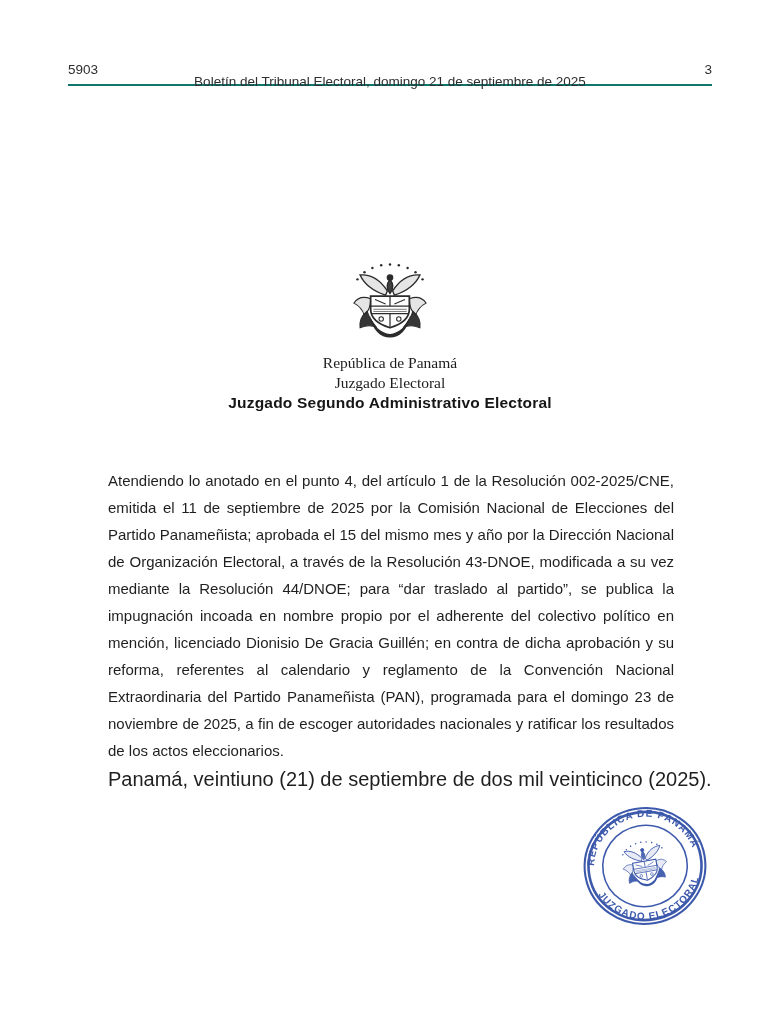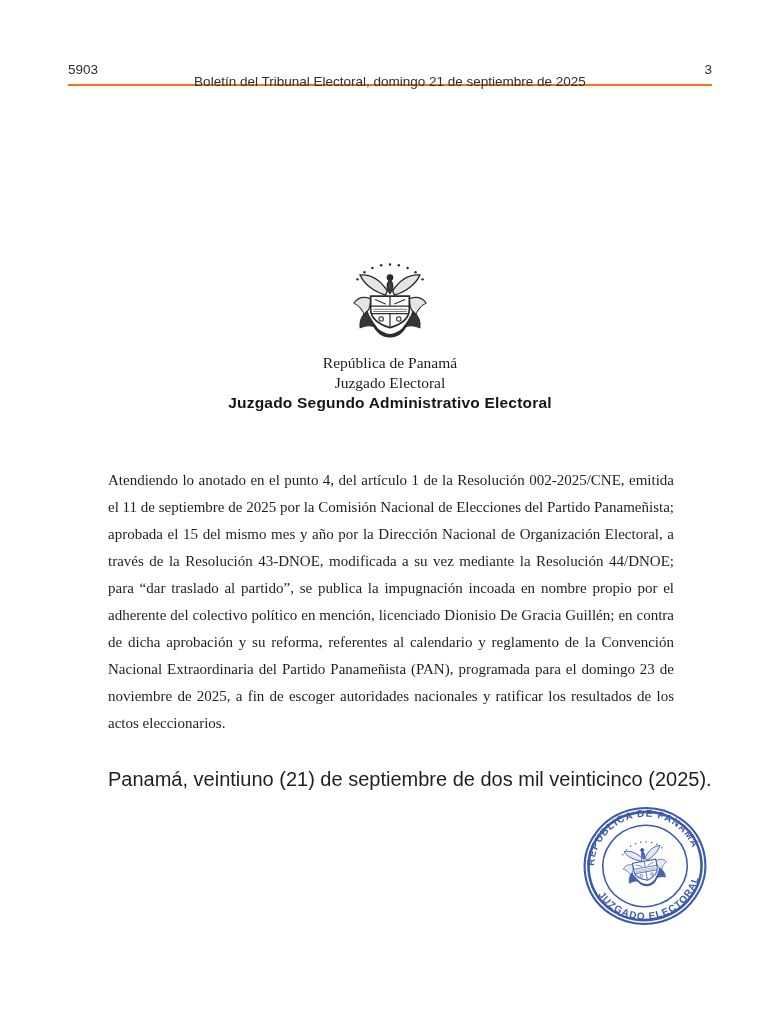--- a/index.html
+++ b/index.html
@@ -3,38 +3,38 @@
 <meta charset="utf-8">
 <style>
   html,body{margin:0;padding:0;background:#ffffff;}
   .page{
     position:relative;width:780px;height:1009px;background:#ffffff;
     font-family:"Liberation Sans",sans-serif;color:#1f1f1f;overflow:hidden;
   }
   
   .header{
     position:absolute;top:60px;left:68px;right:68px;height:24px;
-    border-bottom:2px solid #f97316;font-size:13.5px;color:#2e2e2e;
+    border-bottom:2px solid #0f766e;font-size:13.5px;color:#2e2e2e;
   }
   .header .left-num{position:absolute;left:0;top:2px;}
   .header .title{position:absolute;left:50%;top:2px;transform:translateX(-50%);white-space:nowrap;margin-top:12px;}
   .header .page-num{position:absolute;right:0;top:2px;}
   
   .emblem-block{position:absolute;top:260px;left:0;right:0;text-align:center;}
   .emblem-svg{width:88px;height:88px;color:#2b2b2b;display:inline-block;}
   .emblem-caption{font-family:"Liberation Serif",serif;font-size:15.5px;line-height:18px;color:#1c1c1c;margin-top:2px;}
   
   .heading{
     position:absolute;top:394px;left:0;right:0;text-align:center;
     font-weight:bold;font-size:15.5px;color:#161616;letter-spacing:.2px;
   }
   
   .body-par{
     position:absolute;top:452px;left:108px;width:566px;
-    font-size:15px;line-height:27px;text-align:justify;color:#1f1f1f;font-family:Liberation Serif, serif;
+    font-size:15px;line-height:27px;text-align:justify;color:#1f1f1f;
   }
   .date-line{position:absolute;top:768px;left:108px;font-size:20px;color:#1f1f1f;}
   
   .stamp{position:absolute;left:580px;top:803px;width:130px;height:126px;opacity:.93;color:#2e4da6;}
   .stamp text{font-family:"Liberation Sans",sans-serif;font-weight:bold;font-size:11.5px;letter-spacing:1.2px;fill:currentColor;}
 </style>
 </head>
 <body>
 
 <div class="page">

